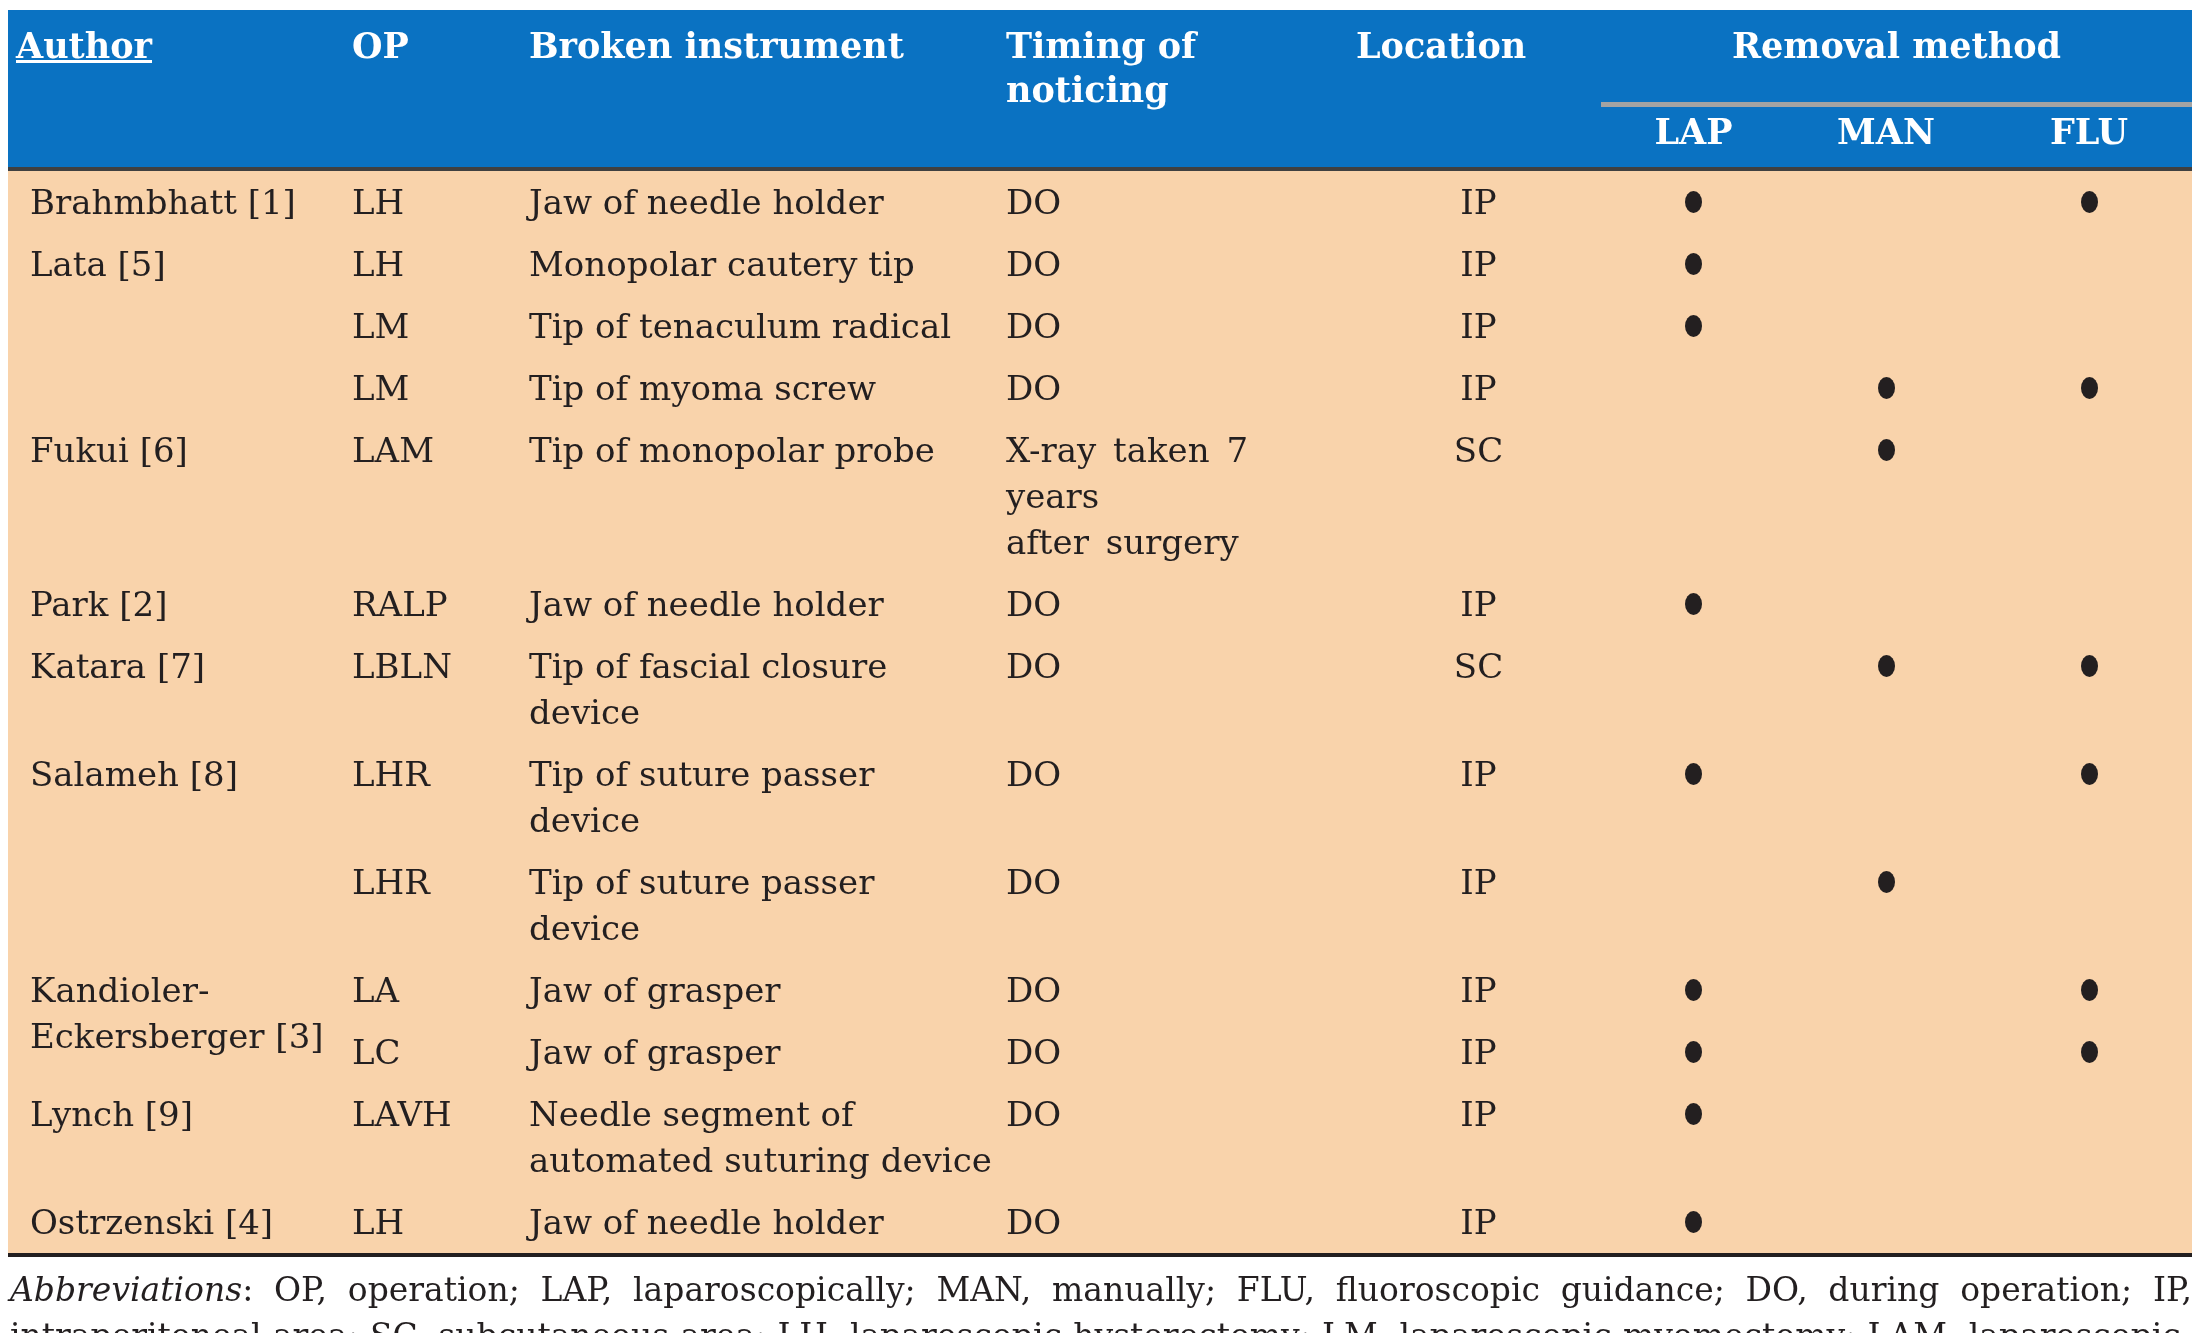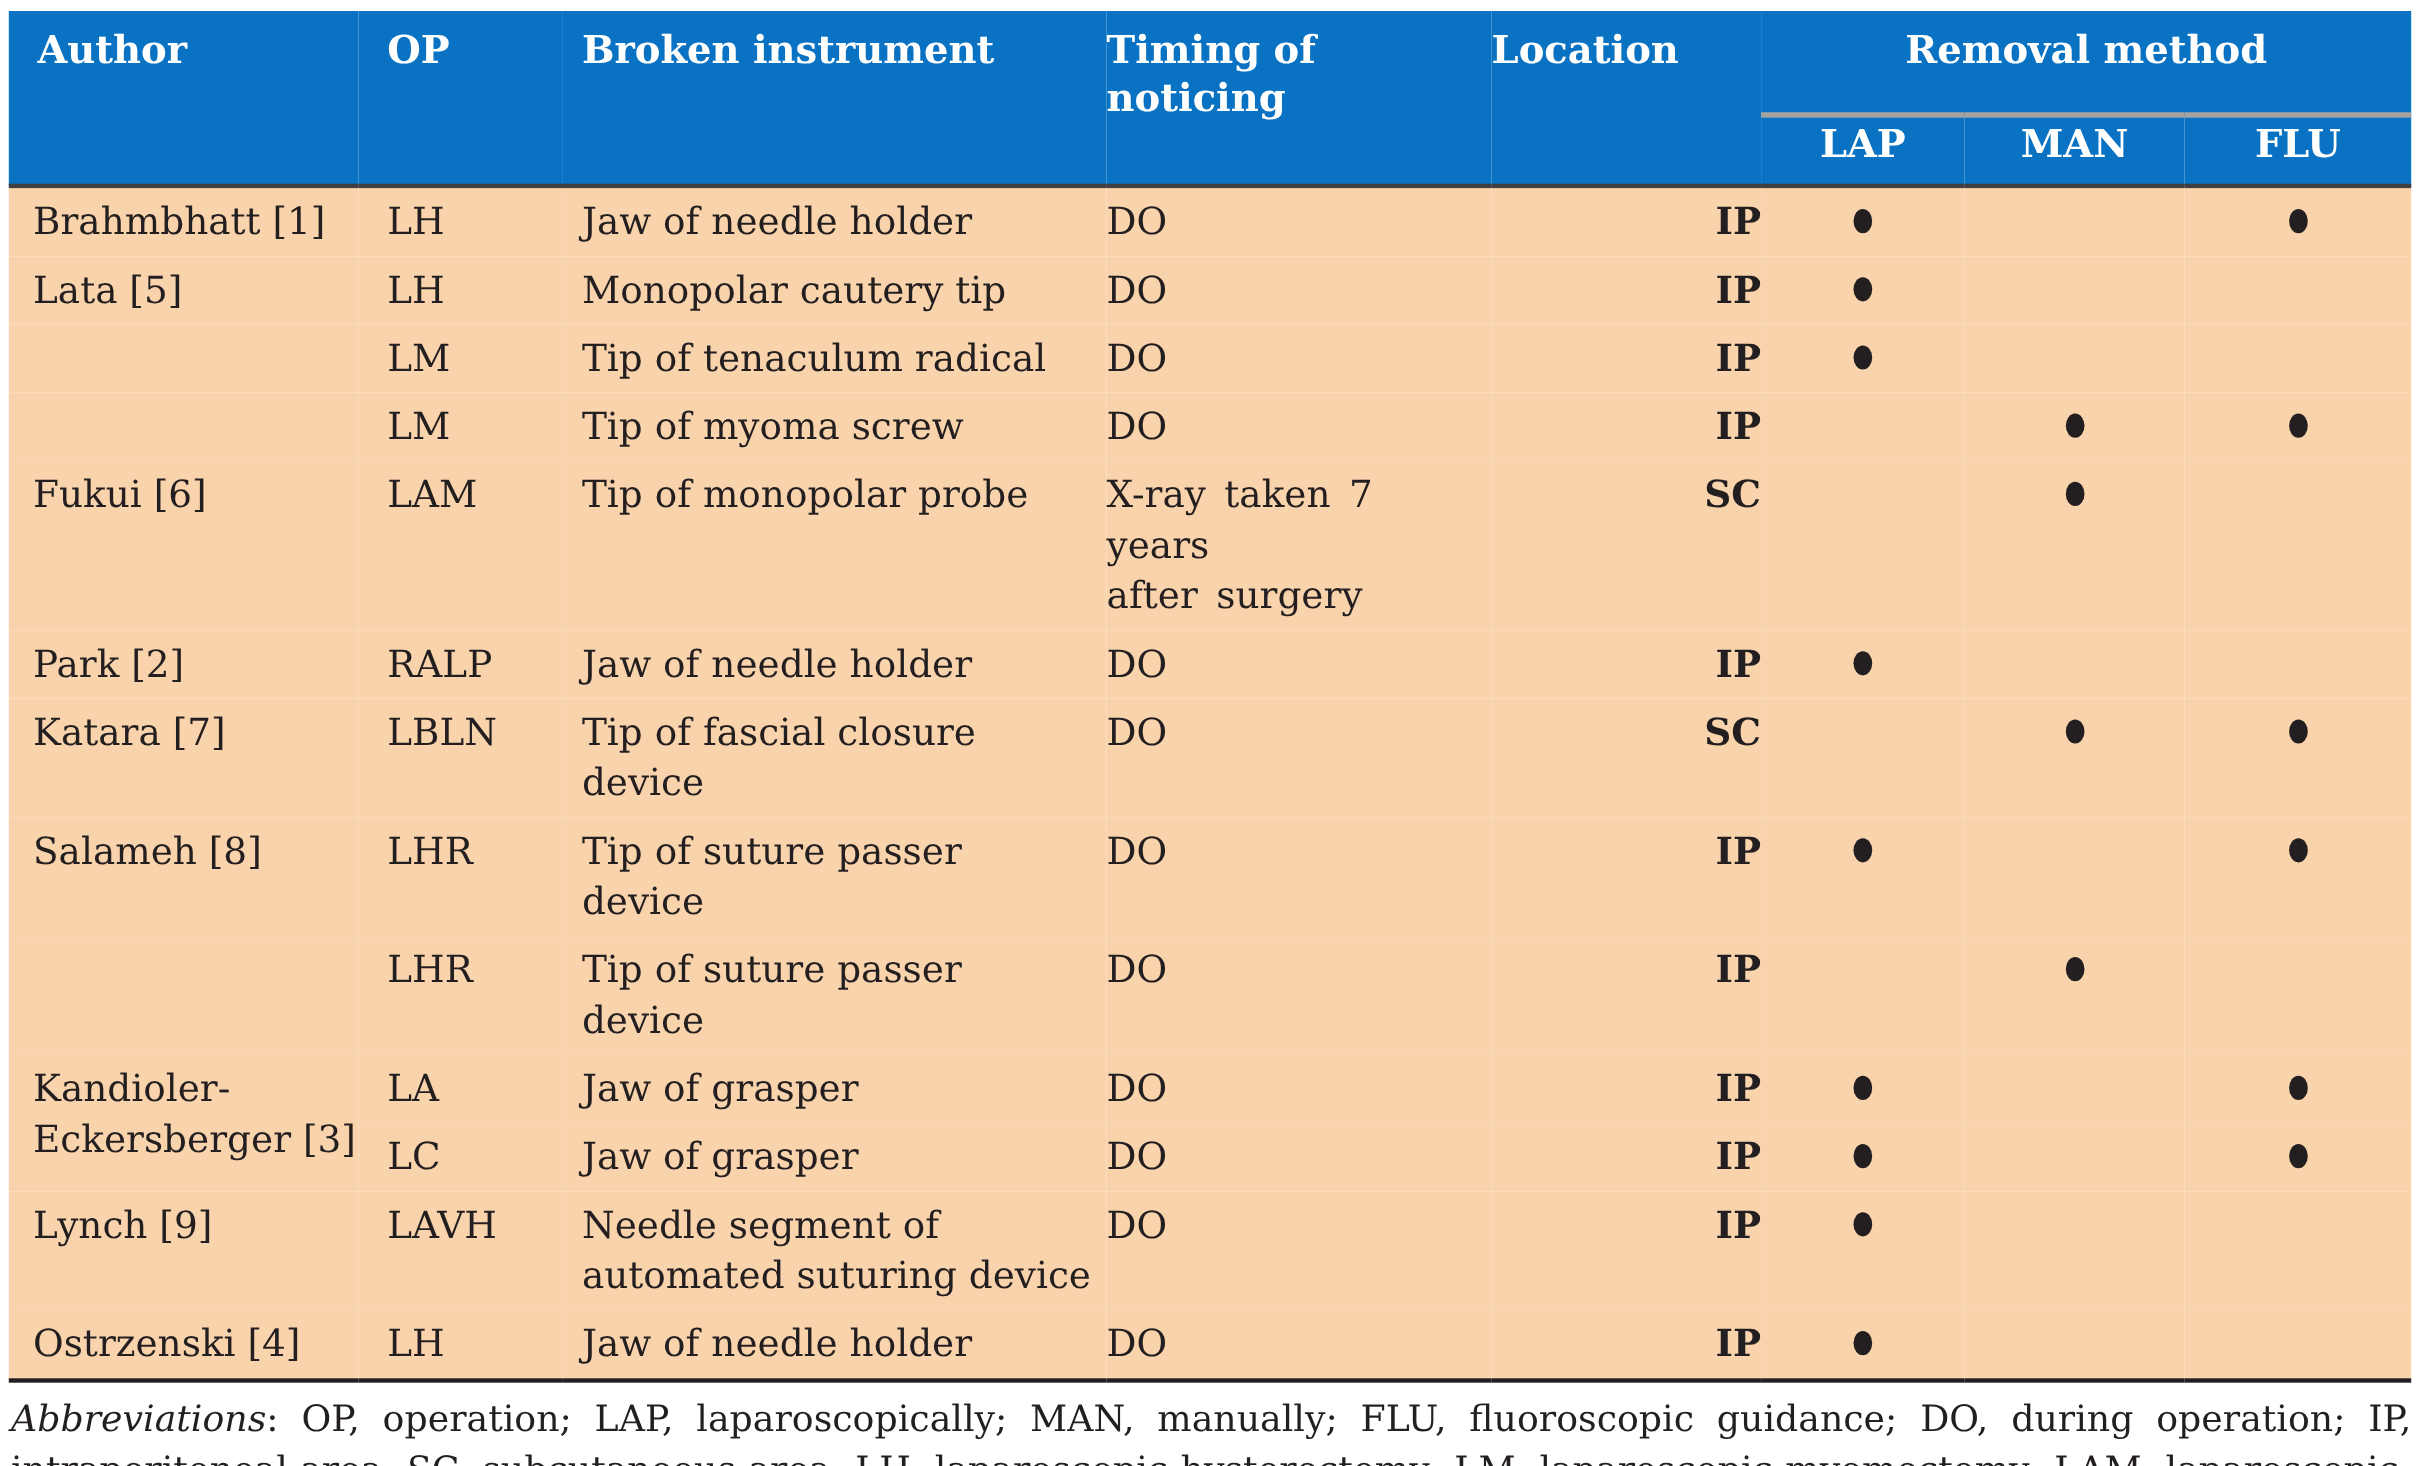--- a/index.html
+++ b/index.html
@@ -37,21 +37,21 @@
     padding:14px 0 0 0;
     line-height:44px;
   }
   thead tr.h1 th{height:78px;}
   thead tr.h2 th{
     height:50px;
     vertical-align:middle;
     text-align:center;
     padding:0 0 10px 0;
   }
-  th.th-author{padding-left:26px;}
+  th.th-author{padding-left:8px;text-decoration:underline;}
   th.th-op{padding-left:26px;}
   th.th-broken{padding-left:18px;}
   th.th-timing{padding-right:46px;}
   th.th-location{text-align:right;padding-right:90px;}
   th.th-removal{
     text-align:center;
     vertical-align:top;
     border-bottom:5px solid #a3a3a3;
   }
 
@@ -61,21 +61,21 @@
     line-height:46px;
     padding:8px 0;
     vertical-align:top;
     white-space:pre-line;
   }
   tbody tr:first-child td{border-top:4px solid #404040;}
   td.td-author{padding-left:22px;}
   td.td-op{padding-left:26px;}
   td.td-broken{padding-left:18px;padding-right:10px;}
   td.td-timing{padding-right:20px;word-spacing:6px;}
-  td.td-location{text-align:right;font-weight:bold;}
+  td.td-location{text-align:center;}
   td.td-dot{text-align:center;}
   .dot{
     display:inline-block;
     width:17px;height:22px;
     border-radius:50%;
     background:var(--ink);
     vertical-align:middle;
     margin-top:-6px;
   }
   .footnote{

